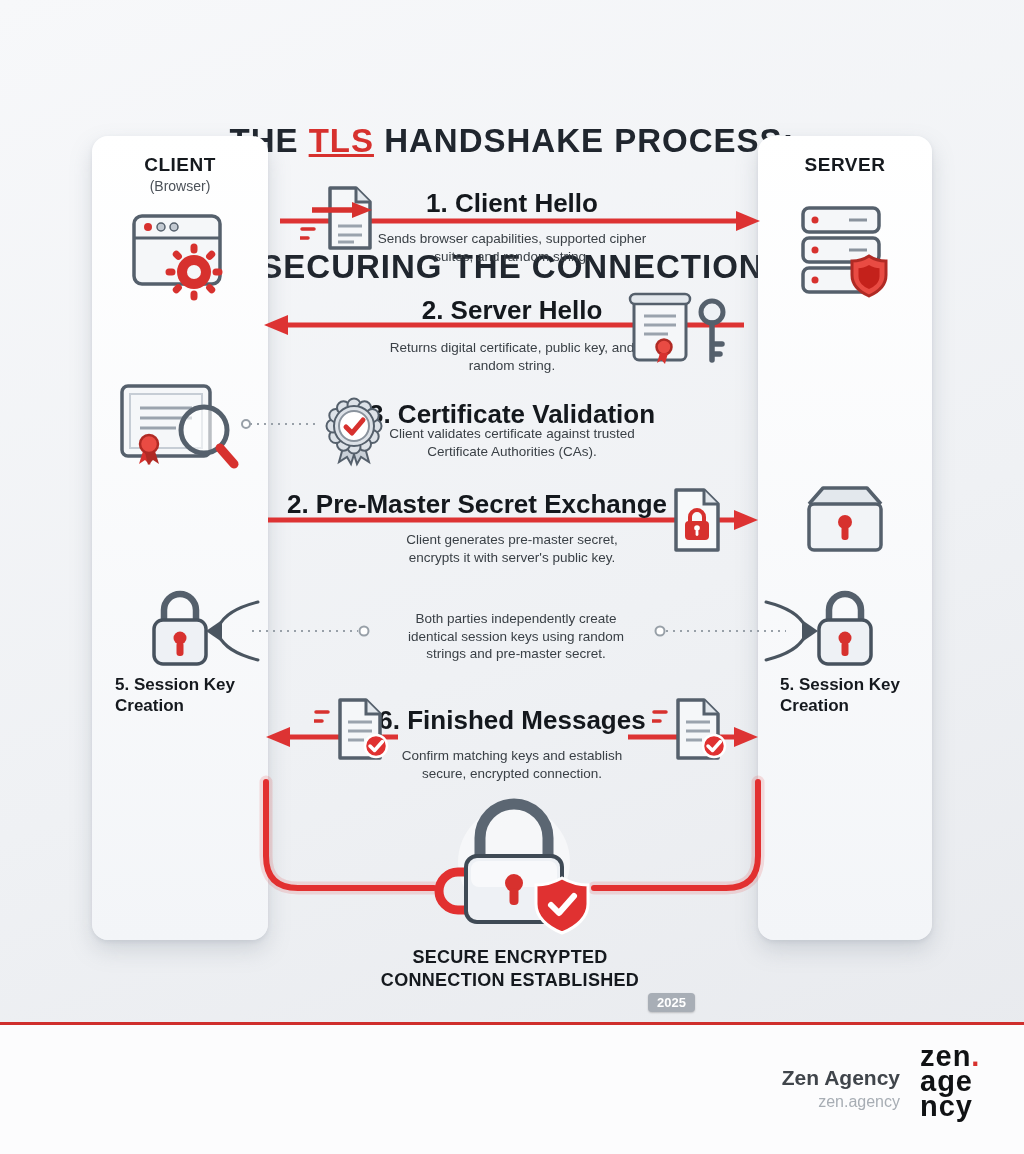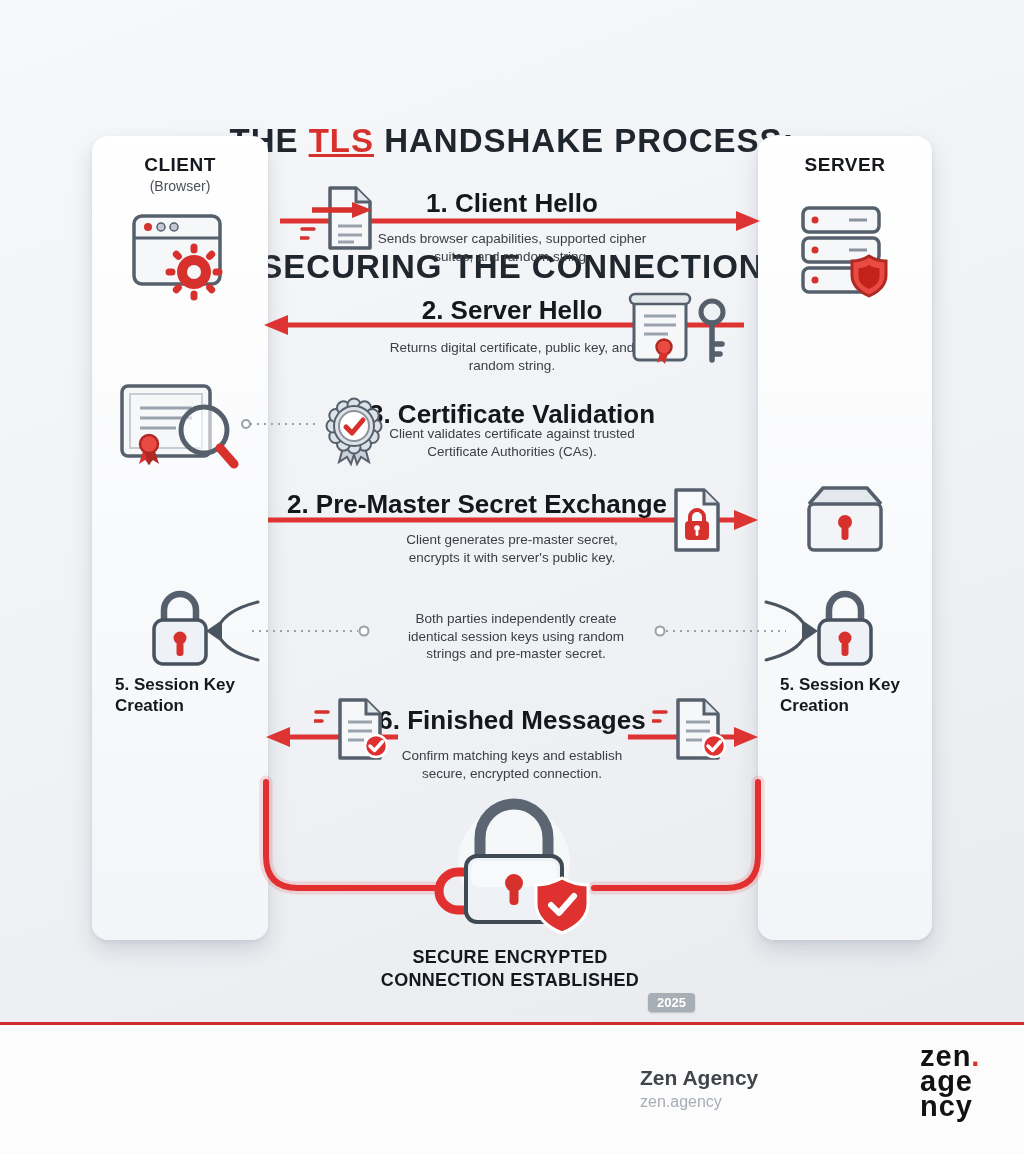--- a/index.html
+++ b/index.html
@@ -41,21 +41,21 @@
   
   .ic{position:absolute;}
   
   .banner{top:946px;left:360px;width:300px;text-align:center;font-weight:bold;
     font-size:18px;line-height:23px;letter-spacing:.3px;color:#15191e;}
   .year-badge{top:971px;left:648px;background:#a8aeb6;color:#ffffff;font-weight:bold;
     font-size:13px;padding:2px 9px;border-radius:4px;box-shadow:0 1px 2px rgba(0,0,0,.2);margin-top:22px;}
   .divider{top:1022px;left:0;width:1024px;height:3px;background:#cf2e2c;}
   .footer-bg{top:1025px;left:0;width:1024px;height:129px;background:#fcfcfd;}
   
-  .brand-text{top:1066px;left:640px;width:260px;text-align:left;}
+  .brand-text{top:1066px;left:640px;width:260px;text-align:right;}
   .brand-name{font-weight:bold;font-size:21px;color:#40454b;}
   .brand-url{font-size:16px;color:#a7adb4;margin-top:3px;}
   .logo{top:1044px;left:920px;width:76px;font-weight:bold;font-size:29px;line-height:25px;
     letter-spacing:1px;color:#101214;}
   .logo .dot{color:#d7312e;}
   svg{display:block;}
 </style>
 </head>
 <body>
 

